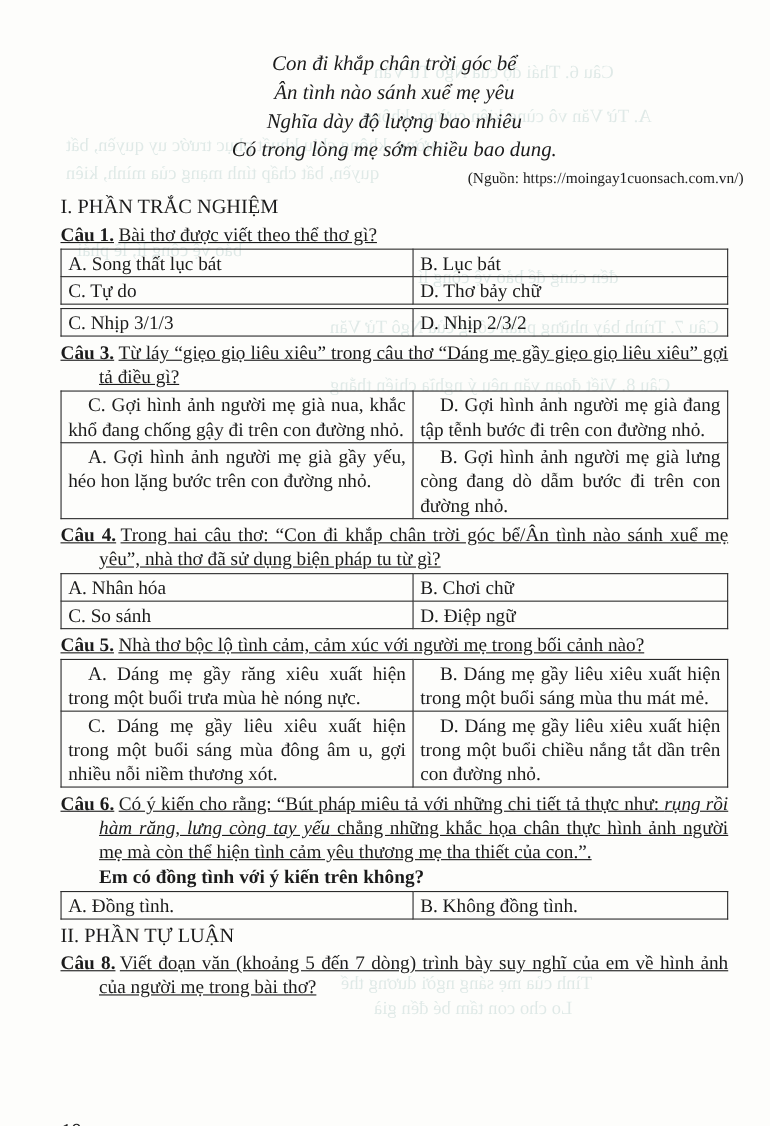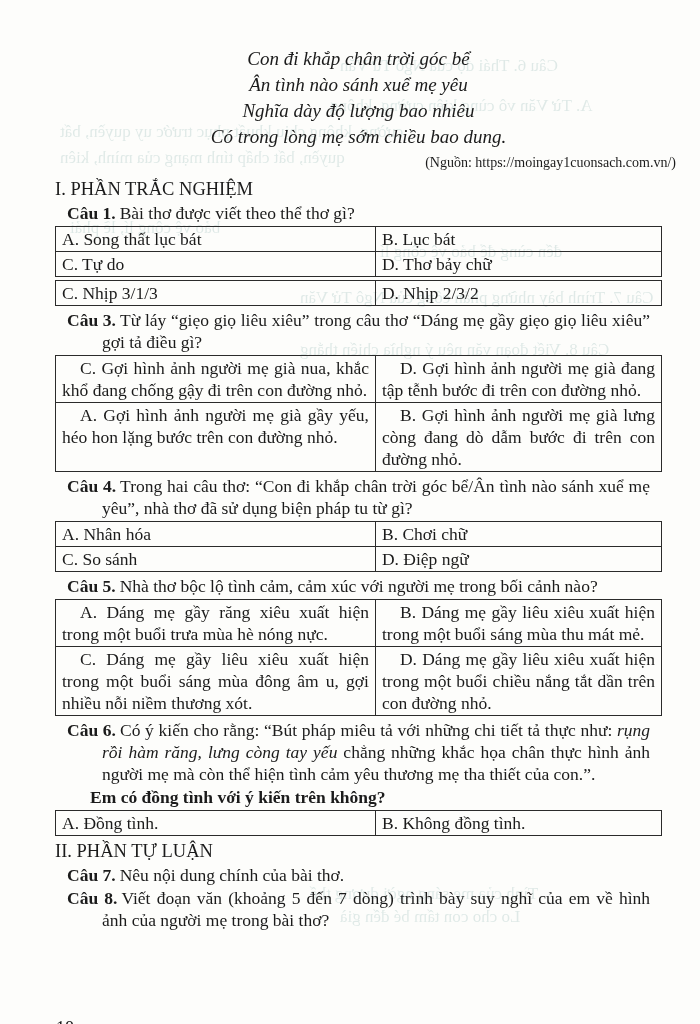--- a/index.html
+++ b/index.html
@@ -40,24 +40,25 @@
     line-height: 26px;
     margin-right: -14px;
   }
   .section-title {
     font-weight: normal;
     font-size: 18.5px;
     line-height: 24px;
     margin: 1px 0;
   }
   .q {
-    margin: 1px 12px;
+    margin: 1px 0;
     text-align: justify;
     padding-left: 35px;
     text-indent: -35px;
+    text-decoration: underline;
   }
   .q-sub { margin: 1px 0 1px 35px; font-weight: bold; }
   .qlabel { font-weight: bold; margin-right: 4px; }
   .qtext-italic { font-style: italic; }
   table.opts {
     width: 100%;
     border-collapse: collapse;
     margin: 2px 0 3px;
     font-size: 17.5px;
     line-height: 22px;
@@ -203,21 +204,20 @@
       <tbody>
           <tr>
         <td class="short">A. Đồng tình.</td>
         <td class="short">B. Không đồng tình.</td>
       </tr>
     </tbody>
       </table>
 
     <div class="section-title">II. PHẦN TỰ LUẬN</div>
 
-    <p class="q"><span class="qlabel">Câu 7.</span><span>Nêu nội dung chính của bài thơ.</span></p>
 
     <p class="q"><span class="qlabel">Câu 8.</span><span>Viết đoạn văn (khoảng 5 đến 7 dòng) trình bày suy nghĩ của em về hình ảnh của người mẹ trong bài thơ?</span></p>
 
   </div>
 
   <div class="page-number">18</div>
 
 </div>
 
 </body></html>

